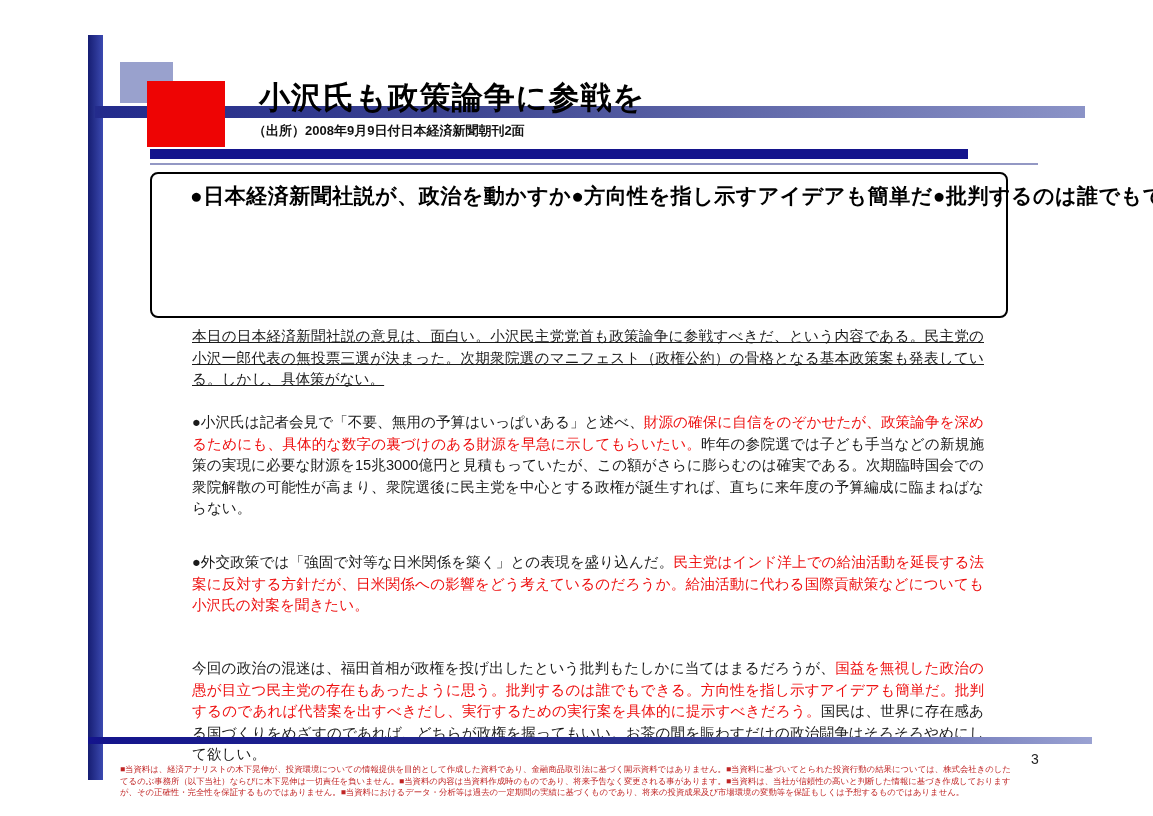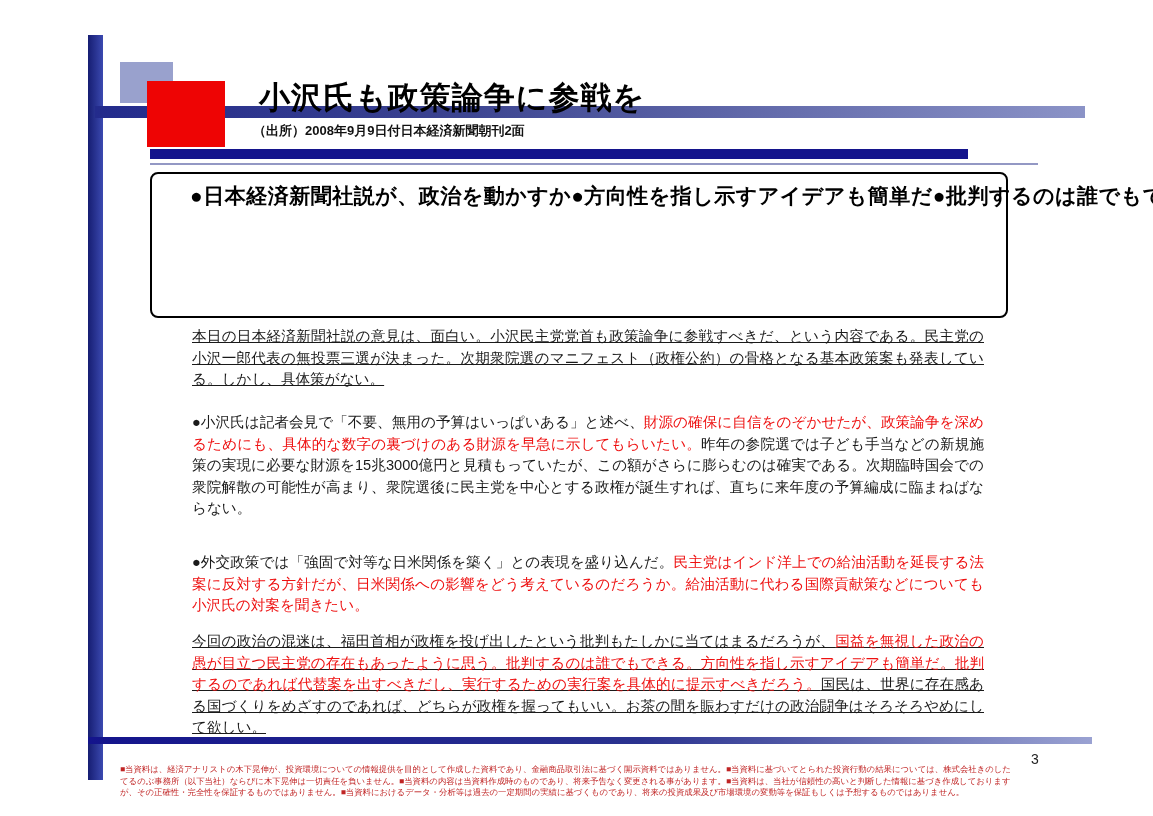--- a/index.html
+++ b/index.html
@@ -107,21 +107,21 @@
   <div class="bullet-box">
     <div class="bullet-item">●日本経済新聞社説が、政治を動かすか</div>
     <div class="bullet-item">●方向性を指し示すアイデアも簡単だ</div>
     <div class="bullet-item">●批判するのは誰でもできる</div>
   </div>
 
   <div class="body-text" id="body-text">
       <p class="para" style="top: 326px; text-decoration: underline;"><span class="seg-black">本日の日本経済新聞社説の意見は、面白い。小沢民主党党首も政策論争に参戦すべきだ、という内容である。民主党の小沢一郎代表の無投票三選が決まった。次期衆院選のマニフェスト（政権公約）の骨格となる基本政策案も発表している。しかし、具体策がない。</span></p>
       <p class="para" style="top: 412px;"><span class="seg-black">●小沢氏は記者会見で「不要、無用の予算はいっぱいある」と述べ、</span><span class="seg-red">財源の確保に自信をのぞかせたが、政策論争を深めるためにも、具体的な数字の裏づけのある財源を早急に示してもらいたい。</span><span class="seg-black">昨年の参院選では子ども手当などの新規施策の実現に必要な財源を15兆3000億円と見積もっていたが、この額がさらに膨らむのは確実である。次期臨時国会での衆院解散の可能性が高まり、衆院選後に民主党を中心とする政権が誕生すれば、直ちに来年度の予算編成に臨まねばならない。</span></p>
       <p class="para" style="top: 552px;"><span class="seg-black">●外交政策では「強固で対等な日米関係を築く」との表現を盛り込んだ。</span><span class="seg-red">民主党はインド洋上での給油活動を延長する法案に反対する方針だが、日米関係への影響をどう考えているのだろうか。給油活動に代わる国際貢献策などについても小沢氏の対案を聞きたい。</span></p>
-      <p class="para" style="top: 631px; text-decoration: underline;"><span class="seg-black">今回の政治の混迷は、福田首相が政権を投げ出したという批判もたしかに当てはまるだろうが、</span><span class="seg-red">国益を無視した政治の愚が目立つ民主党の存在もあったように思う。批判するのは誰でもできる。方向性を指し示すアイデアも簡単だ。批判するのであれば代替案を出すべきだし、実行するための実行案を具体的に提示すべきだろう。</span><span class="seg-black">国民は、世界に存在感ある国づくりをめざすのであれば、どちらが政権を握ってもいい。お茶の間を賑わすだけの政治闘争はそろそろやめにして欲しい。</span></p>
+      <p class="para" style="top: 658px;"><span class="seg-black">今回の政治の混迷は、福田首相が政権を投げ出したという批判もたしかに当てはまるだろうが、</span><span class="seg-red">国益を無視した政治の愚が目立つ民主党の存在もあったように思う。批判するのは誰でもできる。方向性を指し示すアイデアも簡単だ。批判するのであれば代替案を出すべきだし、実行するための実行案を具体的に提示すべきだろう。</span><span class="seg-black">国民は、世界に存在感ある国づくりをめざすのであれば、どちらが政権を握ってもいい。お茶の間を賑わすだけの政治闘争はそろそろやめにして欲しい。</span></p>
     </div>
 
   <div class="bottom-rule"></div>
 
   <div class="footer">
     <div class="footer-line">■当資料は、経済アナリストの木下晃伸が、投資環境についての情報提供を目的として作成した資料であり、金融商品取引法に基づく開示資料ではありません。■当資料に基づいてとられた投資行動の結果については、株式会社きのした</div>
     <div class="footer-line">てるのぶ事務所（以下当社）ならびに木下晃伸は一切責任を負いません。■当資料の内容は当資料作成時のものであり、将来予告なく変更される事があります。■当資料は、当社が信頼性の高いと判断した情報に基づき作成しております</div>
     <div class="footer-line">が、その正確性・完全性を保証するものではありません。■当資料におけるデータ・分析等は過去の一定期間の実績に基づくものであり、将来の投資成果及び市場環境の変動等を保証もしくは予想するものではありません。</div>
   </div>
 

